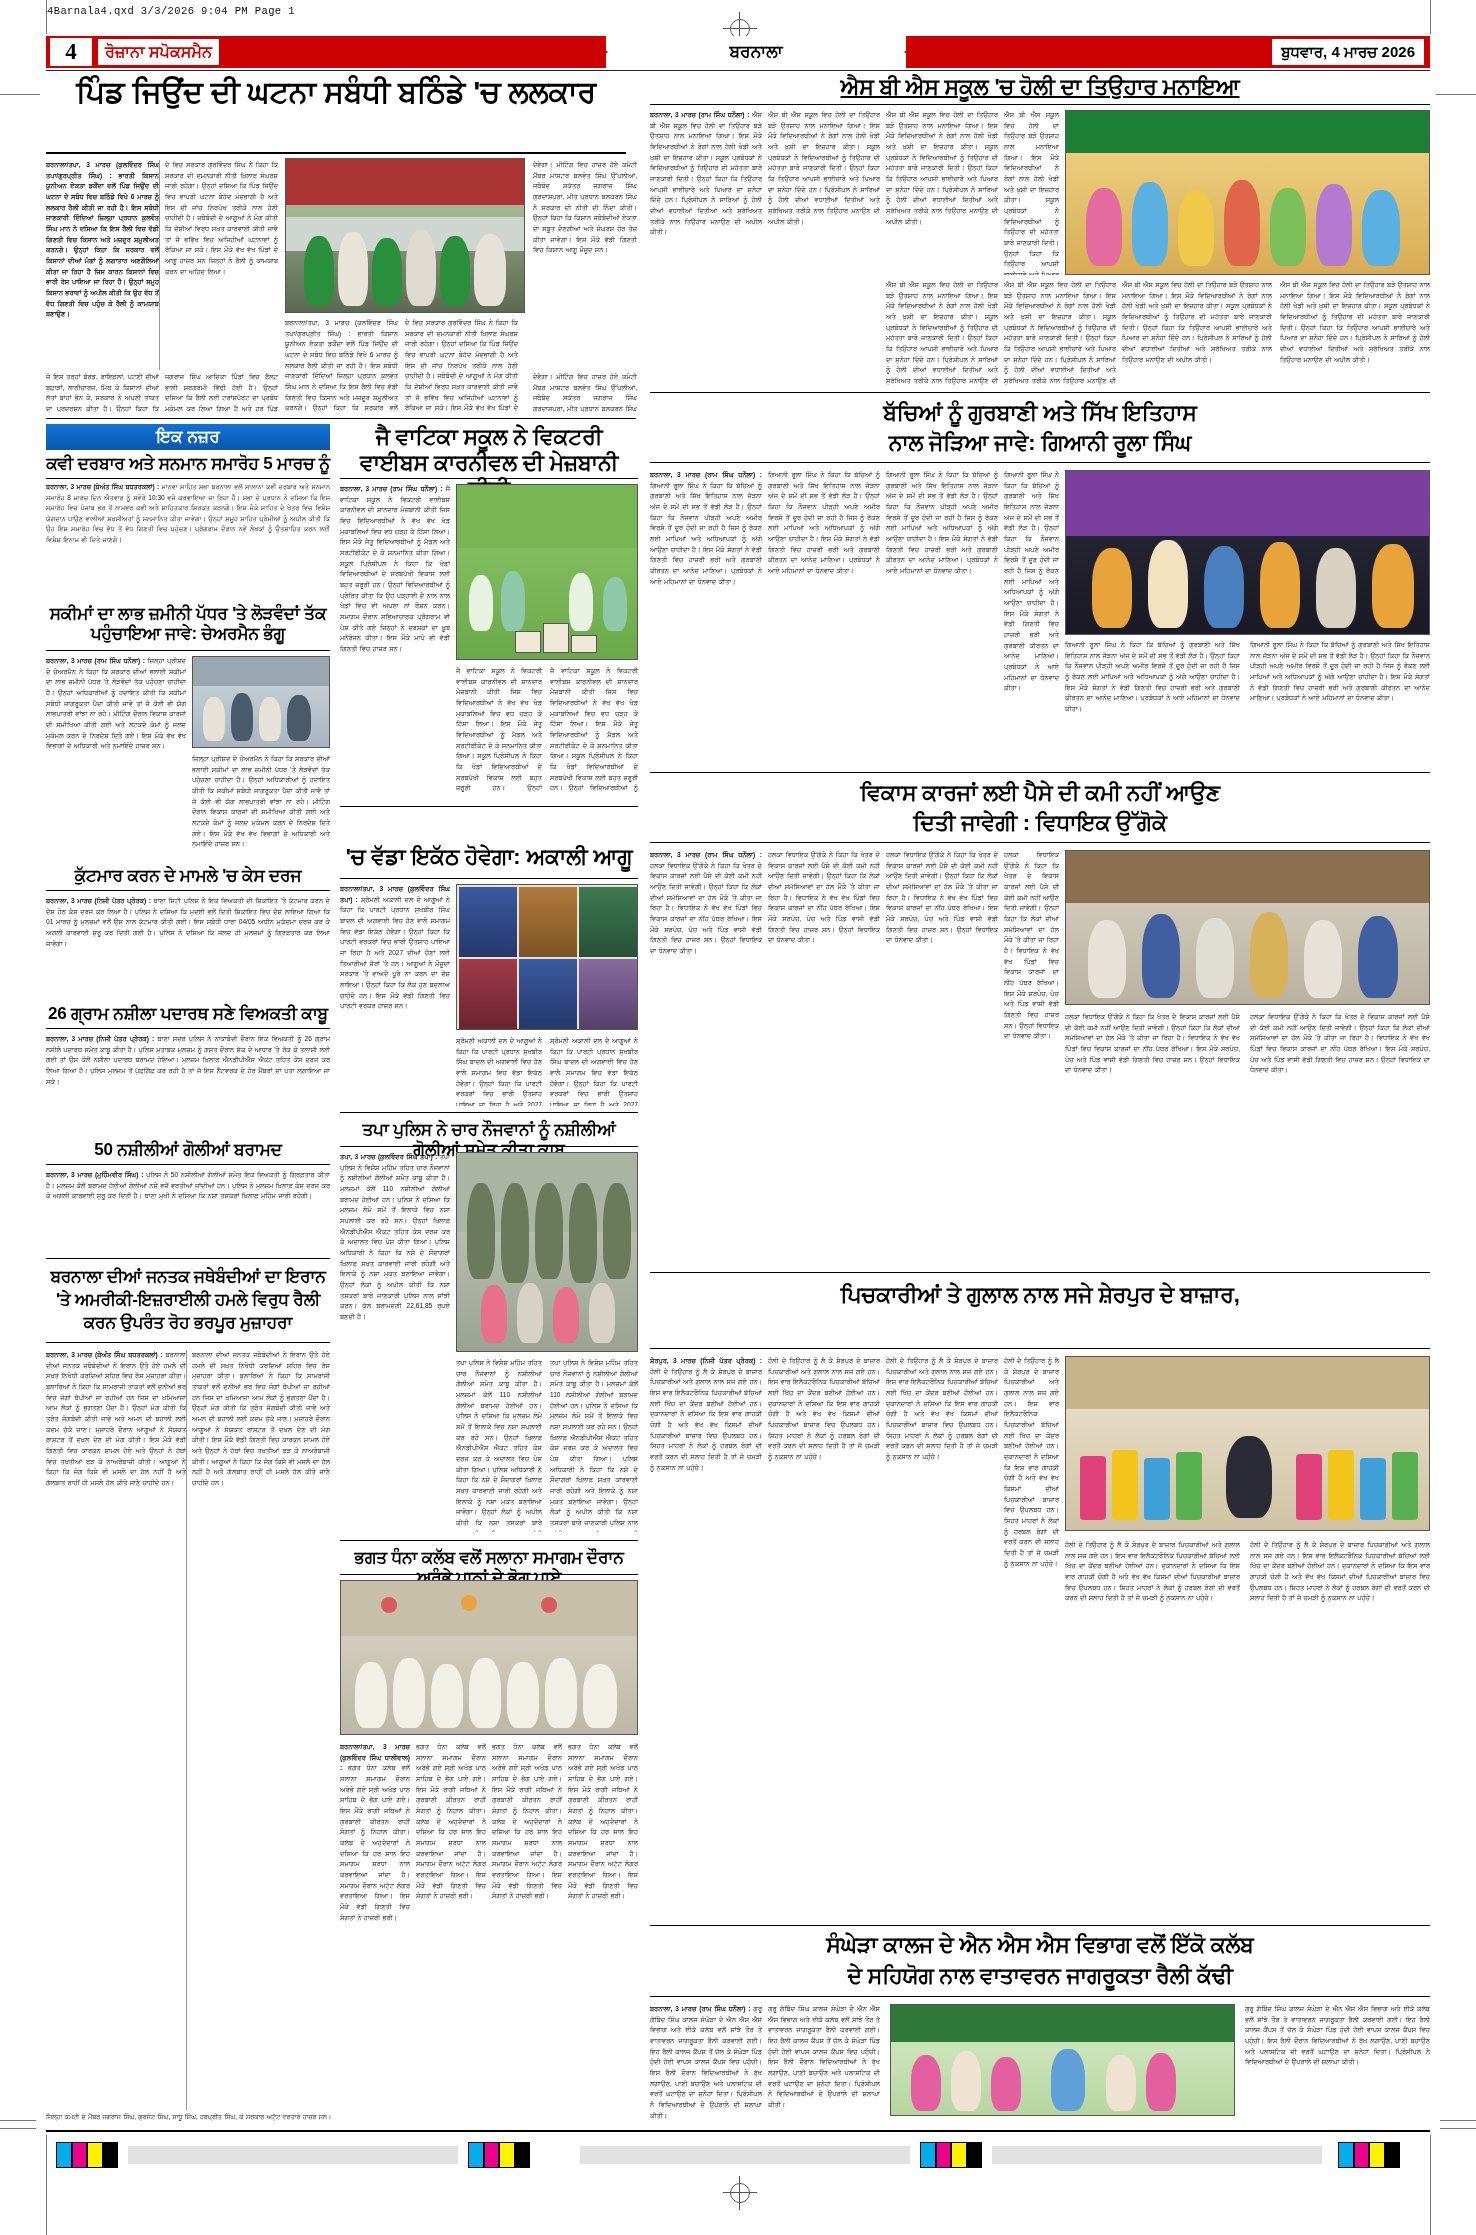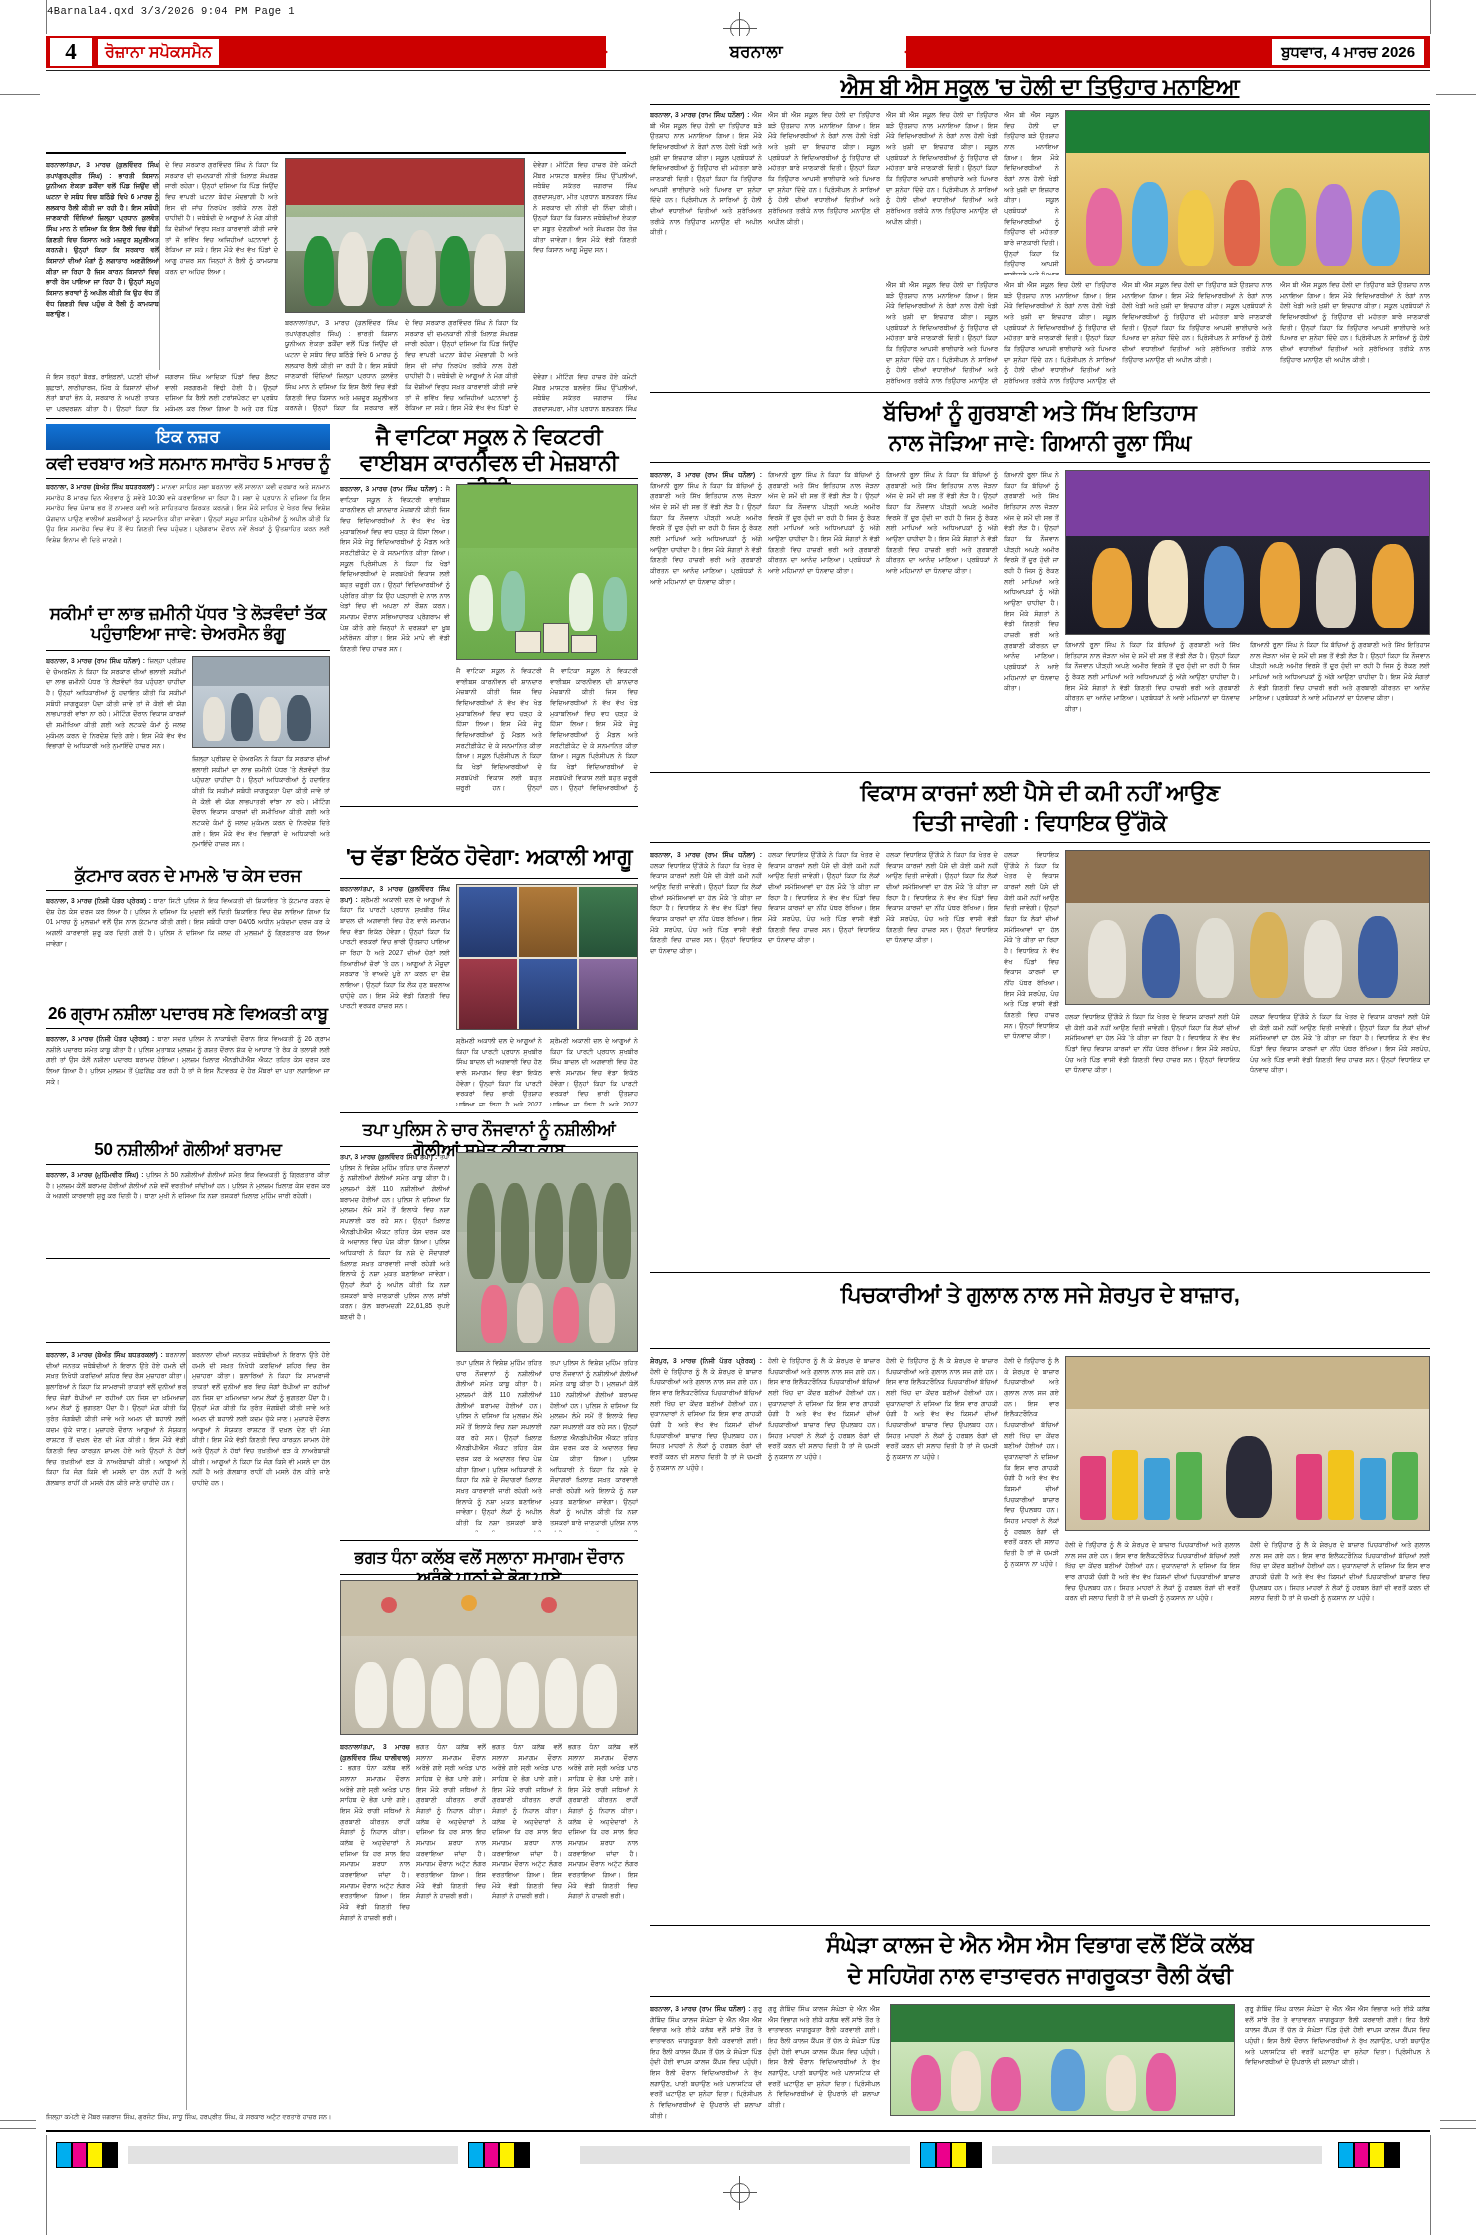--- a/index.html
+++ b/index.html
@@ -171,20 +171,21 @@
     <div class="notch-left-tri"></div>
     <div class="notch-right-tri"></div>
     <div class="mast-pageno">4</div>
     <div class="mast-brand">ਰੋਜ਼ਾਨਾ ਸਪੋਕਸਮੈਨ</div>
     <div class="mast-city">ਬਰਨਾਲਾ</div>
     <div class="mast-date">ਬੁਧਵਾਰ, 4 ਮਾਰਚ 2026</div>
   </div>
 
   <div class="rule" style="left:46px;top:70px;width:1384px;height:1px;background:#222;"></div>
 
+  <div class="hl hl-main" style="left:46px;top:74px;width:580px;">ਪਿੰਡ ਜਿਉਂਦ ਦੀ ਘਟਨਾ ਸਬੰਧੀ ਬਠਿੰਡੇ 'ਚ ਲਲਕਾਰ</div>
 
   <div class="rule" style="left:46px;top:152px;width:580px;height:2px;background:#000;"></div>
 
   <div class="hl hl-sec" style="left:650px;top:74px;width:780px;text-decoration:underline;">ਐਸ ਬੀ ਐਸ ਸਕੂਲ 'ਚ ਹੋਲੀ ਦਾ ਤਿਉਹਾਰ ਮਨਾਇਆ</div>
   <div class="rule" style="left:650px;top:104px;width:780px;height:1px;"></div>
 
   <div class="body-col" style="left:46px;top:160px;width:113px;height:210px;">
     <span class="dateline">ਬਰਨਾਲਾ/ਤਪਾ, 3 ਮਾਰਚ (ਕੁਲਵਿੰਦਰ ਸਿੰਘ ਤਪਾ/ਗੁਰਪ੍ਰੀਤ ਸਿੰਘ) : ਭਾਰਤੀ ਕਿਸਾਨ ਯੂਨੀਅਨ ਏਕਤਾ ਡਕੌਂਦਾ ਵਲੋਂ ਪਿੰਡ ਜਿਉਂਦ ਦੀ ਘਟਨਾ ਦੇ ਸਬੰਧ ਵਿਚ ਬਠਿੰਡੇ ਵਿਖੇ 6 ਮਾਰਚ ਨੂੰ ਲਲਕਾਰ ਰੈਲੀ ਕੀਤੀ ਜਾ ਰਹੀ ਹੈ। ਇਸ ਸਬੰਧੀ ਜਾਣਕਾਰੀ ਦਿੰਦਿਆਂ ਜ਼ਿਲ੍ਹਾ ਪ੍ਰਧਾਨ ਕੁਲਵੰਤ ਸਿੰਘ ਮਾਨ ਨੇ ਦਸਿਆ ਕਿ ਇਸ ਰੈਲੀ ਵਿਚ ਵੱਡੀ ਗਿਣਤੀ ਵਿਚ ਕਿਸਾਨ ਅਤੇ ਮਜ਼ਦੂਰ ਸ਼ਮੂਲੀਅਤ ਕਰਨਗੇ। ਉਨ੍ਹਾਂ ਕਿਹਾ ਕਿ ਸਰਕਾਰ ਵਲੋਂ ਕਿਸਾਨਾਂ ਦੀਆਂ ਮੰਗਾਂ ਨੂੰ ਲਗਾਤਾਰ ਅਣਗੌਲਿਆਂ ਕੀਤਾ ਜਾ ਰਿਹਾ ਹੈ ਜਿਸ ਕਾਰਨ ਕਿਸਾਨਾਂ ਵਿਚ ਭਾਰੀ ਰੋਸ ਪਾਇਆ ਜਾ ਰਿਹਾ ਹੈ। ਉਨ੍ਹਾਂ ਸਮੂਹ ਕਿਸਾਨ ਭਰਾਵਾਂ ਨੂੰ ਅਪੀਲ ਕੀਤੀ ਕਿ ਉਹ ਵੱਧ ਤੋਂ ਵੱਧ ਗਿਣਤੀ ਵਿਚ ਪਹੁੰਚ ਕੇ ਰੈਲੀ ਨੂੰ ਕਾਮਯਾਬ ਬਣਾਉਣ।</span>
   </div>
   <div class="body-col" style="left:165px;top:160px;width:113px;height:210px;">ਦੇ ਵਿਚ ਸਰਕਾਰ ਗੁਰਵਿੰਦਰ ਸਿੰਘ ਨੇ ਕਿਹਾ ਕਿ ਸਰਕਾਰ ਦੀ ਦਮਨਕਾਰੀ ਨੀਤੀ ਖ਼ਿਲਾਫ਼ ਸੰਘਰਸ਼ ਜਾਰੀ ਰਹੇਗਾ। ਉਨ੍ਹਾਂ ਦਸਿਆ ਕਿ ਪਿੰਡ ਜਿਉਂਦ ਵਿਚ ਵਾਪਰੀ ਘਟਨਾ ਬੇਹੱਦ ਮੰਦਭਾਗੀ ਹੈ ਅਤੇ ਇਸ ਦੀ ਜਾਂਚ ਨਿਰਪੱਖ ਤਰੀਕੇ ਨਾਲ ਹੋਣੀ ਚਾਹੀਦੀ ਹੈ। ਜਥੇਬੰਦੀ ਦੇ ਆਗੂਆਂ ਨੇ ਮੰਗ ਕੀਤੀ ਕਿ ਦੋਸ਼ੀਆਂ ਵਿਰੁਧ ਸਖ਼ਤ ਕਾਰਵਾਈ ਕੀਤੀ ਜਾਵੇ ਤਾਂ ਜੋ ਭਵਿੱਖ ਵਿਚ ਅਜਿਹੀਆਂ ਘਟਨਾਵਾਂ ਨੂੰ ਰੋਕਿਆ ਜਾ ਸਕੇ। ਇਸ ਮੌਕੇ ਵੱਖ ਵੱਖ ਪਿੰਡਾਂ ਦੇ ਆਗੂ ਹਾਜ਼ਰ ਸਨ ਜਿਨ੍ਹਾਂ ਨੇ ਰੈਲੀ ਨੂੰ ਕਾਮਯਾਬ ਕਰਨ ਦਾ ਅਹਿਦ ਲਿਆ।</div>
@@ -385,20 +386,21 @@
 
   <div class="hl hl-sm" style="left:46px;top:1140px;width:284px;">50 ਨਸ਼ੀਲੀਆਂ ਗੋਲੀਆਂ ਬਰਾਮਦ</div>
   <div class="rule" style="left:46px;top:1164px;width:284px;height:1px;"></div>
   <div class="body-col" style="left:46px;top:1170px;width:284px;height:80px;">
     <span class="dateline">ਬਰਨਾਲਾ, 3 ਮਾਰਚ (ਮੁਹਿੰਮਵੀਰ ਸਿੰਘ) :</span>
     <span>ਪੁਲਿਸ ਨੇ 50 ਨਸ਼ੀਲੀਆਂ ਗੋਲੀਆਂ ਸਮੇਤ ਇਕ ਵਿਅਕਤੀ ਨੂੰ ਗ੍ਰਿਫ਼ਤਾਰ ਕੀਤਾ ਹੈ। ਮੁਲਜ਼ਮ ਕੋਲੋਂ ਬਰਾਮਦ ਹੋਈਆਂ ਗੋਲੀਆਂ ਨਸ਼ੇ ਵਜੋਂ ਵਰਤੀਆਂ ਜਾਂਦੀਆਂ ਹਨ। ਪੁਲਿਸ ਨੇ ਮੁਲਜ਼ਮ ਖ਼ਿਲਾਫ਼ ਕੇਸ ਦਰਜ ਕਰ ਕੇ ਅਗਲੀ ਕਾਰਵਾਈ ਸ਼ੁਰੂ ਕਰ ਦਿਤੀ ਹੈ। ਥਾਣਾ ਮੁਖੀ ਨੇ ਦਸਿਆ ਕਿ ਨਸ਼ਾ ਤਸਕਰਾਂ ਖ਼ਿਲਾਫ਼ ਮੁਹਿੰਮ ਜਾਰੀ ਰਹੇਗੀ।</span>
   </div>
 
   <div class="rule" style="left:46px;top:1258px;width:284px;height:1px;"></div>
 
+  <div class="hl hl-sm" style="left:46px;top:1266px;width:284px;line-height:1.35;">ਬਰਨਾਲਾ ਦੀਆਂ ਜਨਤਕ ਜਥੇਬੰਦੀਆਂ ਦਾ ਇਰਾਨ 'ਤੇ ਅਮਰੀਕੀ-ਇਜ਼ਰਾਈਲੀ ਹਮਲੇ ਵਿਰੁਧ ਰੈਲੀ ਕਰਨ ਉਪਰੰਤ ਰੋਹ ਭਰਪੂਰ ਮੁਜ਼ਾਹਰਾ</div>
   <div class="rule" style="left:46px;top:1342px;width:284px;height:1px;"></div>
   <div class="body-col" style="left:46px;top:1350px;width:140px;height:760px;">
     <span class="dateline">ਬਰਨਾਲਾ, 3 ਮਾਰਚ (ਬੇਅੰਤ ਸਿੰਘ ਬਧਤਰਕਲਾਂ) :</span>
     <span>ਬਰਨਾਲਾ ਦੀਆਂ ਜਨਤਕ ਜਥੇਬੰਦੀਆਂ ਨੇ ਇਰਾਨ ਉਤੇ ਹੋਏ ਹਮਲੇ ਦੀ ਸਖ਼ਤ ਨਿਖੇਧੀ ਕਰਦਿਆਂ ਸ਼ਹਿਰ ਵਿਚ ਰੋਸ ਮੁਜ਼ਾਹਰਾ ਕੀਤਾ। ਬੁਲਾਰਿਆਂ ਨੇ ਕਿਹਾ ਕਿ ਸਾਮਰਾਜੀ ਤਾਕਤਾਂ ਵਲੋਂ ਦੁਨੀਆਂ ਭਰ ਵਿਚ ਜੰਗਾਂ ਥੋਪੀਆਂ ਜਾ ਰਹੀਆਂ ਹਨ ਜਿਸ ਦਾ ਖ਼ਮਿਆਜ਼ਾ ਆਮ ਲੋਕਾਂ ਨੂੰ ਭੁਗਤਣਾ ਪੈਂਦਾ ਹੈ। ਉਨ੍ਹਾਂ ਮੰਗ ਕੀਤੀ ਕਿ ਤੁਰੰਤ ਜੰਗਬੰਦੀ ਕੀਤੀ ਜਾਵੇ ਅਤੇ ਅਮਨ ਦੀ ਬਹਾਲੀ ਲਈ ਕਦਮ ਚੁੱਕੇ ਜਾਣ। ਮੁਜ਼ਾਹਰੇ ਦੌਰਾਨ ਆਗੂਆਂ ਨੇ ਸੰਯੁਕਤ ਰਾਸ਼ਟਰ ਤੋਂ ਦਖ਼ਲ ਦੇਣ ਦੀ ਮੰਗ ਕੀਤੀ। ਇਸ ਮੌਕੇ ਵੱਡੀ ਗਿਣਤੀ ਵਿਚ ਕਾਰਕੁਨ ਸ਼ਾਮਲ ਹੋਏ ਅਤੇ ਉਨ੍ਹਾਂ ਨੇ ਹੱਥਾਂ ਵਿਚ ਤਖ਼ਤੀਆਂ ਫੜ ਕੇ ਨਾਅਰੇਬਾਜ਼ੀ ਕੀਤੀ। ਆਗੂਆਂ ਨੇ ਕਿਹਾ ਕਿ ਜੰਗ ਕਿਸੇ ਵੀ ਮਸਲੇ ਦਾ ਹੱਲ ਨਹੀਂ ਹੈ ਅਤੇ ਗੱਲਬਾਤ ਰਾਹੀਂ ਹੀ ਮਸਲੇ ਹੱਲ ਕੀਤੇ ਜਾਣੇ ਚਾਹੀਦੇ ਹਨ।</span>
   </div>
   <div class="body-col" style="left:192px;top:1350px;width:138px;height:760px;">ਬਰਨਾਲਾ ਦੀਆਂ ਜਨਤਕ ਜਥੇਬੰਦੀਆਂ ਨੇ ਇਰਾਨ ਉਤੇ ਹੋਏ ਹਮਲੇ ਦੀ ਸਖ਼ਤ ਨਿਖੇਧੀ ਕਰਦਿਆਂ ਸ਼ਹਿਰ ਵਿਚ ਰੋਸ ਮੁਜ਼ਾਹਰਾ ਕੀਤਾ। ਬੁਲਾਰਿਆਂ ਨੇ ਕਿਹਾ ਕਿ ਸਾਮਰਾਜੀ ਤਾਕਤਾਂ ਵਲੋਂ ਦੁਨੀਆਂ ਭਰ ਵਿਚ ਜੰਗਾਂ ਥੋਪੀਆਂ ਜਾ ਰਹੀਆਂ ਹਨ ਜਿਸ ਦਾ ਖ਼ਮਿਆਜ਼ਾ ਆਮ ਲੋਕਾਂ ਨੂੰ ਭੁਗਤਣਾ ਪੈਂਦਾ ਹੈ। ਉਨ੍ਹਾਂ ਮੰਗ ਕੀਤੀ ਕਿ ਤੁਰੰਤ ਜੰਗਬੰਦੀ ਕੀਤੀ ਜਾਵੇ ਅਤੇ ਅਮਨ ਦੀ ਬਹਾਲੀ ਲਈ ਕਦਮ ਚੁੱਕੇ ਜਾਣ। ਮੁਜ਼ਾਹਰੇ ਦੌਰਾਨ ਆਗੂਆਂ ਨੇ ਸੰਯੁਕਤ ਰਾਸ਼ਟਰ ਤੋਂ ਦਖ਼ਲ ਦੇਣ ਦੀ ਮੰਗ ਕੀਤੀ। ਇਸ ਮੌਕੇ ਵੱਡੀ ਗਿਣਤੀ ਵਿਚ ਕਾਰਕੁਨ ਸ਼ਾਮਲ ਹੋਏ ਅਤੇ ਉਨ੍ਹਾਂ ਨੇ ਹੱਥਾਂ ਵਿਚ ਤਖ਼ਤੀਆਂ ਫੜ ਕੇ ਨਾਅਰੇਬਾਜ਼ੀ ਕੀਤੀ। ਆਗੂਆਂ ਨੇ ਕਿਹਾ ਕਿ ਜੰਗ ਕਿਸੇ ਵੀ ਮਸਲੇ ਦਾ ਹੱਲ ਨਹੀਂ ਹੈ ਅਤੇ ਗੱਲਬਾਤ ਰਾਹੀਂ ਹੀ ਮਸਲੇ ਹੱਲ ਕੀਤੇ ਜਾਣੇ ਚਾਹੀਦੇ ਹਨ।</div>
   <div class="vrule" style="left:186px;top:1350px;height:760px;"></div>
 
   <div class="hl hl-sec" style="left:340px;top:424px;width:298px;">ਜੈ ਵਾਟਿਕਾ ਸਕੂਲ ਨੇ ਵਿਕਟਰੀ ਵਾਈਬਸ ਕਾਰਨੀਵਲ ਦੀ ਮੇਜ਼ਬਾਨੀ ਕੀਤੀ</div>
   <div class="rule" style="left:340px;top:478px;width:298px;height:1px;"></div>

